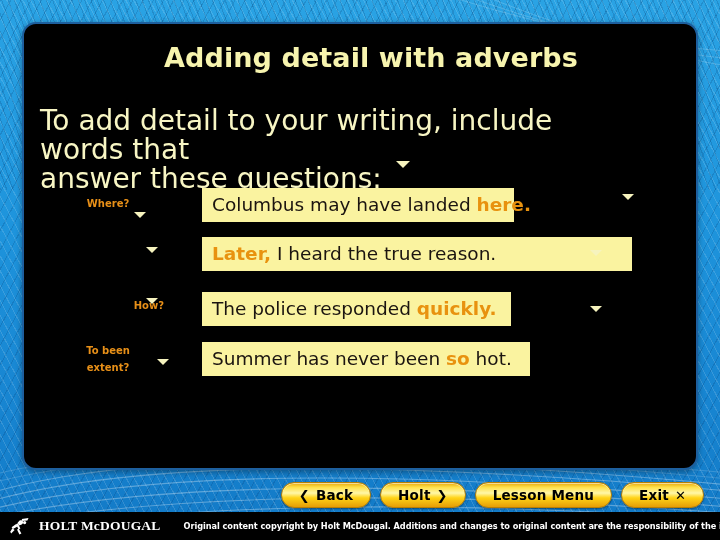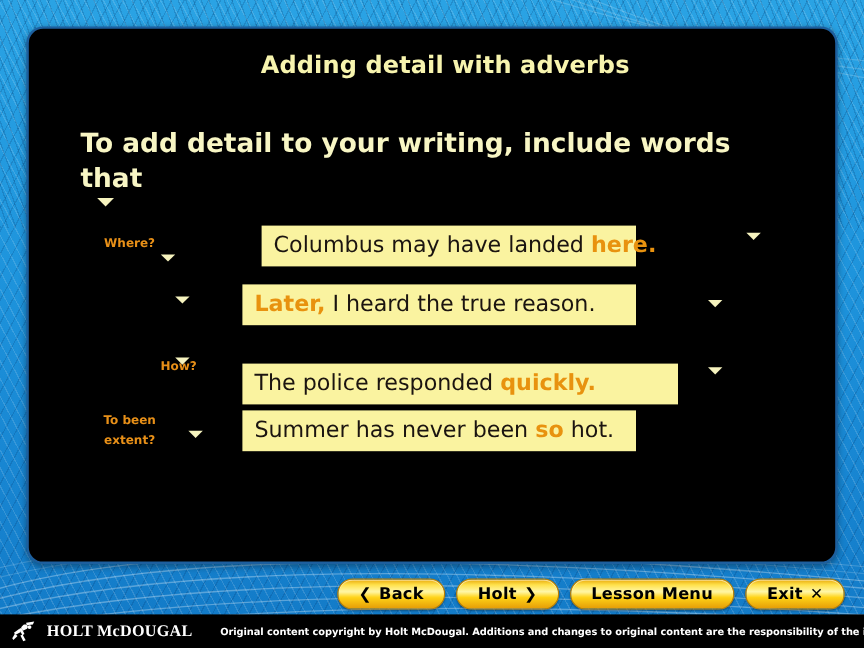--- a/index.html
+++ b/index.html
@@ -57,35 +57,34 @@
     box-sizing: border-box;
     box-shadow: 0 2px 6px rgba(0,0,0,0.35);
   }
 
   .title {
     position: absolute;
     left: 0; right: 0;
     top: 18px;
     text-align: center;
     color: #F7F4AE;
-    font-size: 20px;
+    font-size: 27px;
     font-weight: bold;
     letter-spacing: 0.1px;
     padding-left: 22px;
   }
 
   .intro {
     position: absolute;
-    left: 43px;
+    left: 16px;
     top: 82px;
     width: 600px;
     color: #F8F6C4;
-    font-size: 22px;
+    font-size: 28px;
     line-height: 29px;
-    font-weight: bold;
   }
   .intro .tri-inline {
     display: inline-block;
     vertical-align: -6px;
     margin-left: 14px;
   }
 
   
   .tri {
     width: 0; height: 0;
@@ -138,31 +137,31 @@
     color: #E8920F;
     font-weight: bold;
   }
   .row-tri {
     position: absolute;
   }
 
   
   #row1 .row-label { top: 11px; }
   #row1 .row-label-tri { left: 82px; top: 34px; }
-  #row1 .sentence { left: 166px; top: 4px; width: 312px; text-align: center; }
+  #row1 .sentence { left: 150px; top: 4px; width: 312px; text-align: center; }
   #row1 .row-tri { left: 570px; top: 16px; }
 
   #row2 .row-label { top: 10px; }
   #row2 .row-label-tri { left: 94px; top: 17px; }
-  #row2 .sentence { left: 150px; top: 1px; width: 328px; }
+  #row2 .sentence { left: 150px; top: 1px; width: 430px; }
   #row2 .row-tri { left: 538px; top: 20px; }
 
   #row3 .row-label { top: 9px; text-align: right; }
   #row3 .row-label-tri { left: 94px; top: 16px; }
-  #row3 .sentence { left: 150px; top: 15px; width: 363px; }
+  #row3 .sentence { left: 150px; top: 4px; width: 309px; }
   #row3 .row-tri { left: 538px; top: 24px; }
 
   #row4 .row-label { top: 2px; }
   #row4 .row-label-tri { left: 105px; top: 25px; }
   #row4 .sentence { left: 150px; top: 2px; width: 328px; }
 
   
   .navbar {
     position: absolute;
     left: 0;
@@ -258,21 +257,21 @@
       </g>
     </svg>
   </div>
 
   <div class="panel">
 
     <div class="title">Adding detail with adverbs</div>
 
     <div class="intro">
       <span>To add detail to your writing, include words that</span><br>
-      <span class="tri-inline"><span class="tri"></span></span>
+      <span>answer these questions:</span><span class="tri-inline"><span class="tri"></span></span>
     </div>
 
     <div class="rows">
 
       <div class="row" id="row1">
         <div class="row-label">
           <span>Where?</span>
         </div>
         <div class="row-label-tri"><span class="tri-sm"></span></div>
         <div class="sentence">

